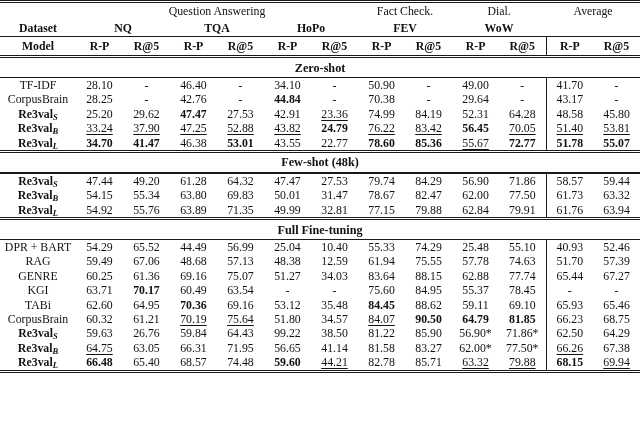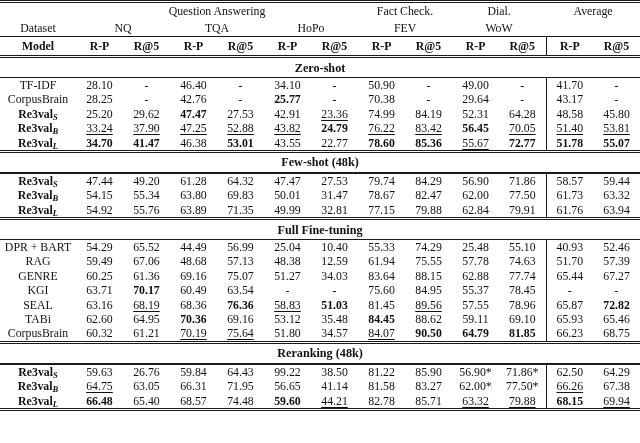--- a/index.html
+++ b/index.html
@@ -21,21 +21,21 @@
   col.c-label { width: 76px; }
   col.c-val   { width: 47px; }
   td {
     padding: 0;
     text-align: center;
     font-size: 11.8px;
     line-height: 14.4px;
     white-space: nowrap;
   }
   tr.group-row td   { font-weight: normal; line-height: 17px; font-size: 11.8px; }
-  tr.dataset-row td { font-weight: normal;   line-height: 16px; }
+  tr.dataset-row td { font-weight: bold;   line-height: 16px; }
   tr.dataset-row    { border-bottom: 1px solid #1a1a1a; }
   tr.model-row td   { font-weight: bold;   line-height: 18px; }
   tr.model-row      { border-bottom: 3px double #1a1a1a; }
   tr.section-row td {
     font-weight: bold;
     font-size: 12.2px;
     padding: 2.5px 0 2px 0;
     border-bottom: 1px solid #1a1a1a;
   }
   tr.section-row.thick-bottom td { border-bottom: 2px solid #1a1a1a; }
@@ -123,21 +123,21 @@
         <td>-</td>
         <td class="div">41.70</td>
         <td>-</td>
       </tr>
       <tr class="data-row">
         <td class="mname"><span>CorpusBrain</span></td>
         <td>28.25</td>
         <td>-</td>
         <td>42.76</td>
         <td>-</td>
-        <td class="bold">25.77</td>
+        <td class="bold">44.84</td>
         <td>-</td>
         <td>70.38</td>
         <td>-</td>
         <td>29.64</td>
         <td>-</td>
         <td class="div">43.17</td>
         <td>-</td>
       </tr>
       <tr class="data-row">
         <td class="mname bold"><span>Re3val</span><sub class="msub">S</sub></td>
@@ -289,35 +289,20 @@
         <td>-</td>
         <td>-</td>
         <td>75.60</td>
         <td>84.95</td>
         <td>55.37</td>
         <td>78.45</td>
         <td class="div">-</td>
         <td>-</td>
       </tr>
       <tr class="data-row">
-        <td class="mname"><span>SEAL</span></td>
-        <td>63.16</td>
-        <td class="ul">68.19</td>
-        <td>68.36</td>
-        <td class="bold">76.36</td>
-        <td class="ul">58.83</td>
-        <td class="bold">51.03</td>
-        <td>81.45</td>
-        <td class="ul">89.56</td>
-        <td>57.55</td>
-        <td>78.96</td>
-        <td class="div">65.87</td>
-        <td class="bold">72.82</td>
-      </tr>
-      <tr class="data-row">
         <td class="mname"><span>TABi</span></td>
         <td>62.60</td>
         <td>64.95</td>
         <td class="bold">70.36</td>
         <td>69.16</td>
         <td>53.12</td>
         <td>35.48</td>
         <td class="bold">84.45</td>
         <td>88.62</td>
         <td>59.11</td>
@@ -333,23 +318,20 @@
         <td class="ul">75.64</td>
         <td>51.80</td>
         <td>34.57</td>
         <td class="ul">84.07</td>
         <td class="bold">90.50</td>
         <td class="bold">64.79</td>
         <td class="bold">81.85</td>
         <td class="div">66.23</td>
         <td>68.75</td>
       </tr>
-      <tr class="section-row thick-bottom">
-        <td colspan="13">Reranking (48k)</td>
-      </tr>
       <tr class="data-row">
         <td class="mname bold"><span>Re3val</span><sub class="msub">S</sub></td>
         <td>59.63</td>
         <td>26.76</td>
         <td>59.84</td>
         <td>64.43</td>
         <td>99.22</td>
         <td>38.50</td>
         <td>81.22</td>
         <td>85.90</td>

